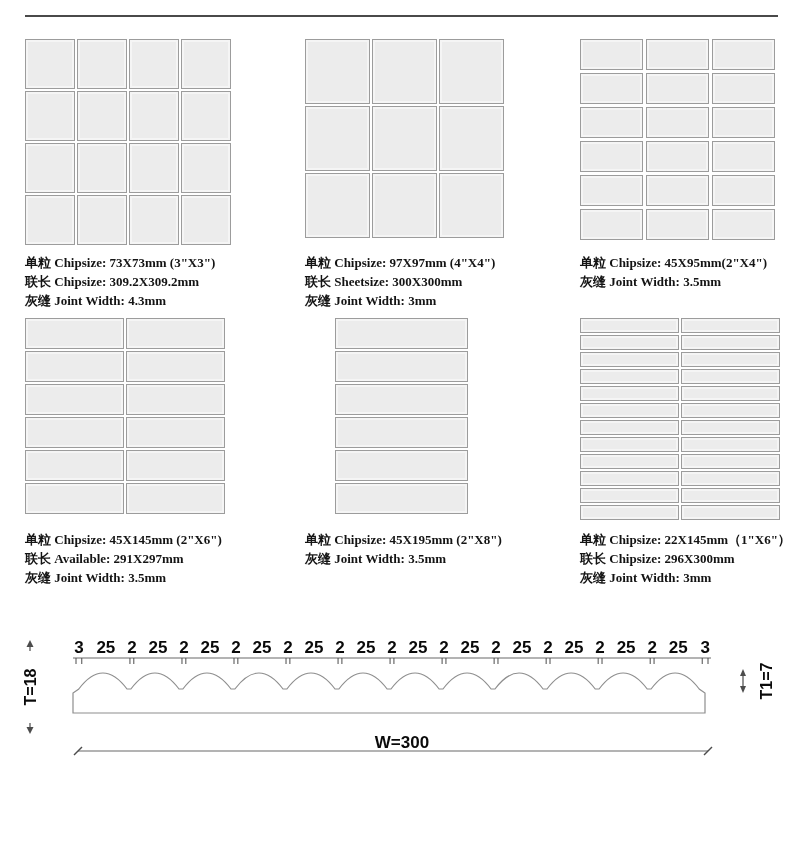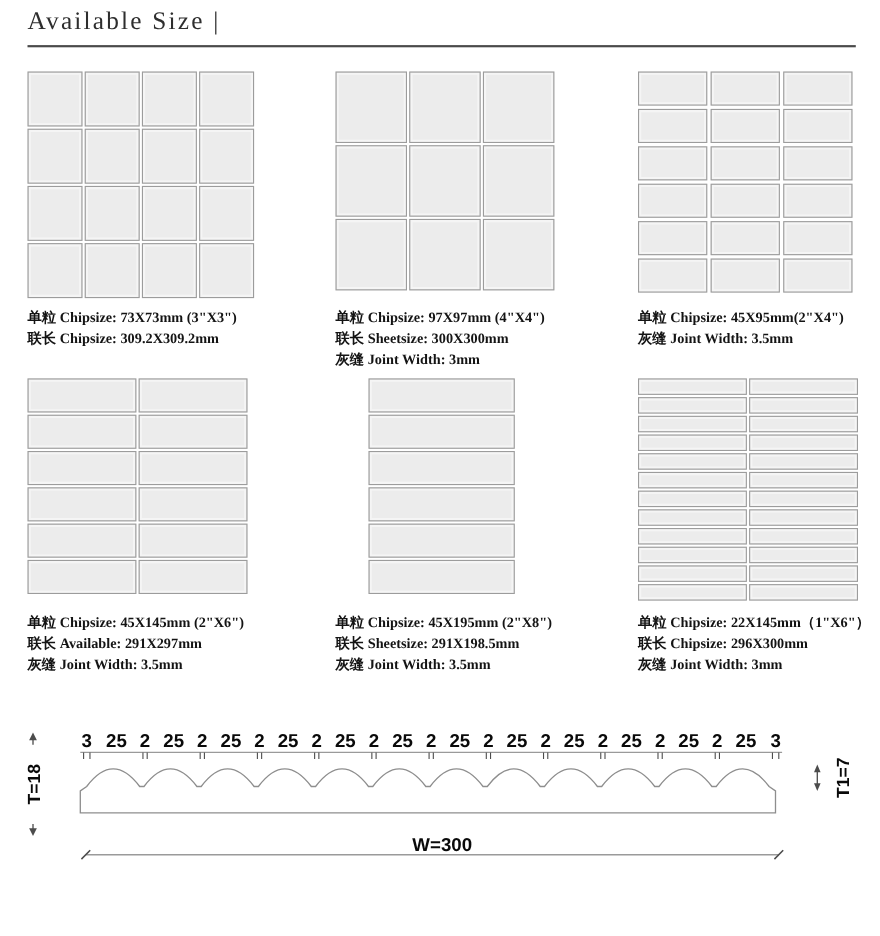--- a/index.html
+++ b/index.html
@@ -27,21 +27,20 @@
 
   
   .drawing{margin-top:44px;}
   .dimnum{font-family:"Liberation Sans","DejaVu Sans",sans-serif;font-weight:700;font-size:17px;fill:#0a0a0a;}
   .dimnum-small{font-family:"Liberation Sans","DejaVu Sans",sans-serif;font-weight:700;font-size:16px;fill:#0a0a0a;}
 </style>
 </head>
 <body>
 
 <div class="header">
-  <div class="title">Available Size |</div>
   <div class="title-rule"></div>
 </div>
 
 <div class="panels row1">
   <div class="panel">
     <div class="tilegrid-wrap">
       <div class="tilegrid" style="grid-template-columns: repeat(4, 50px); gap: 2px;">
           <div class="tile" style="height: 50px;"></div>
           <div class="tile" style="height: 50px;"></div>
           <div class="tile" style="height: 50px;"></div>
@@ -56,20 +55,21 @@
           <div class="tile" style="height: 50px;"></div>
           <div class="tile" style="height: 50px;"></div>
           <div class="tile" style="height: 50px;"></div>
           <div class="tile" style="height: 50px;"></div>
           <div class="tile" style="height: 50px;"></div>
         </div>
     </div>
     <div class="specs">
       <p class="spec-line">单粒 Chipsize: 73X73mm (3"X3")</p>
       <p class="spec-line">联长 Chipsize: 309.2X309.2mm</p>
+      <p class="spec-line">灰缝 Joint Width: 4.3mm</p>
     </div>
   </div>
   <div class="panel">
     <div class="tilegrid-wrap">
       <div class="tilegrid" style="grid-template-columns: repeat(3, 65px); gap: 2px;">
           <div class="tile" style="height: 65px;"></div>
           <div class="tile" style="height: 65px;"></div>
           <div class="tile" style="height: 65px;"></div>
           <div class="tile" style="height: 65px;"></div>
           <div class="tile" style="height: 65px;"></div>
@@ -145,21 +145,20 @@
           <div class="tile" style="height: 31px;"></div>
           <div class="tile" style="height: 31px;"></div>
           <div class="tile" style="height: 31px;"></div>
           <div class="tile" style="height: 31px;"></div>
           <div class="tile" style="height: 31px;"></div>
           <div class="tile" style="height: 31px;"></div>
         </div>
     </div>
     <div class="specs">
       <p class="spec-line">单粒 Chipsize: 45X195mm (2"X8")</p>
-      <p class="spec-line">联长 Sheetsize: 291X198.5mm</p>
       <p class="spec-line">灰缝 Joint Width: 3.5mm</p>
     </div>
   </div>
   <div class="panel">
     <div class="tilegrid-wrap">
       <div class="tilegrid" style="grid-template-columns: repeat(2, 99px); gap: 2px;">
           <div class="tile" style="height: 15px;"></div>
           <div class="tile" style="height: 15px;"></div>
           <div class="tile" style="height: 15px;"></div>
           <div class="tile" style="height: 15px;"></div>

